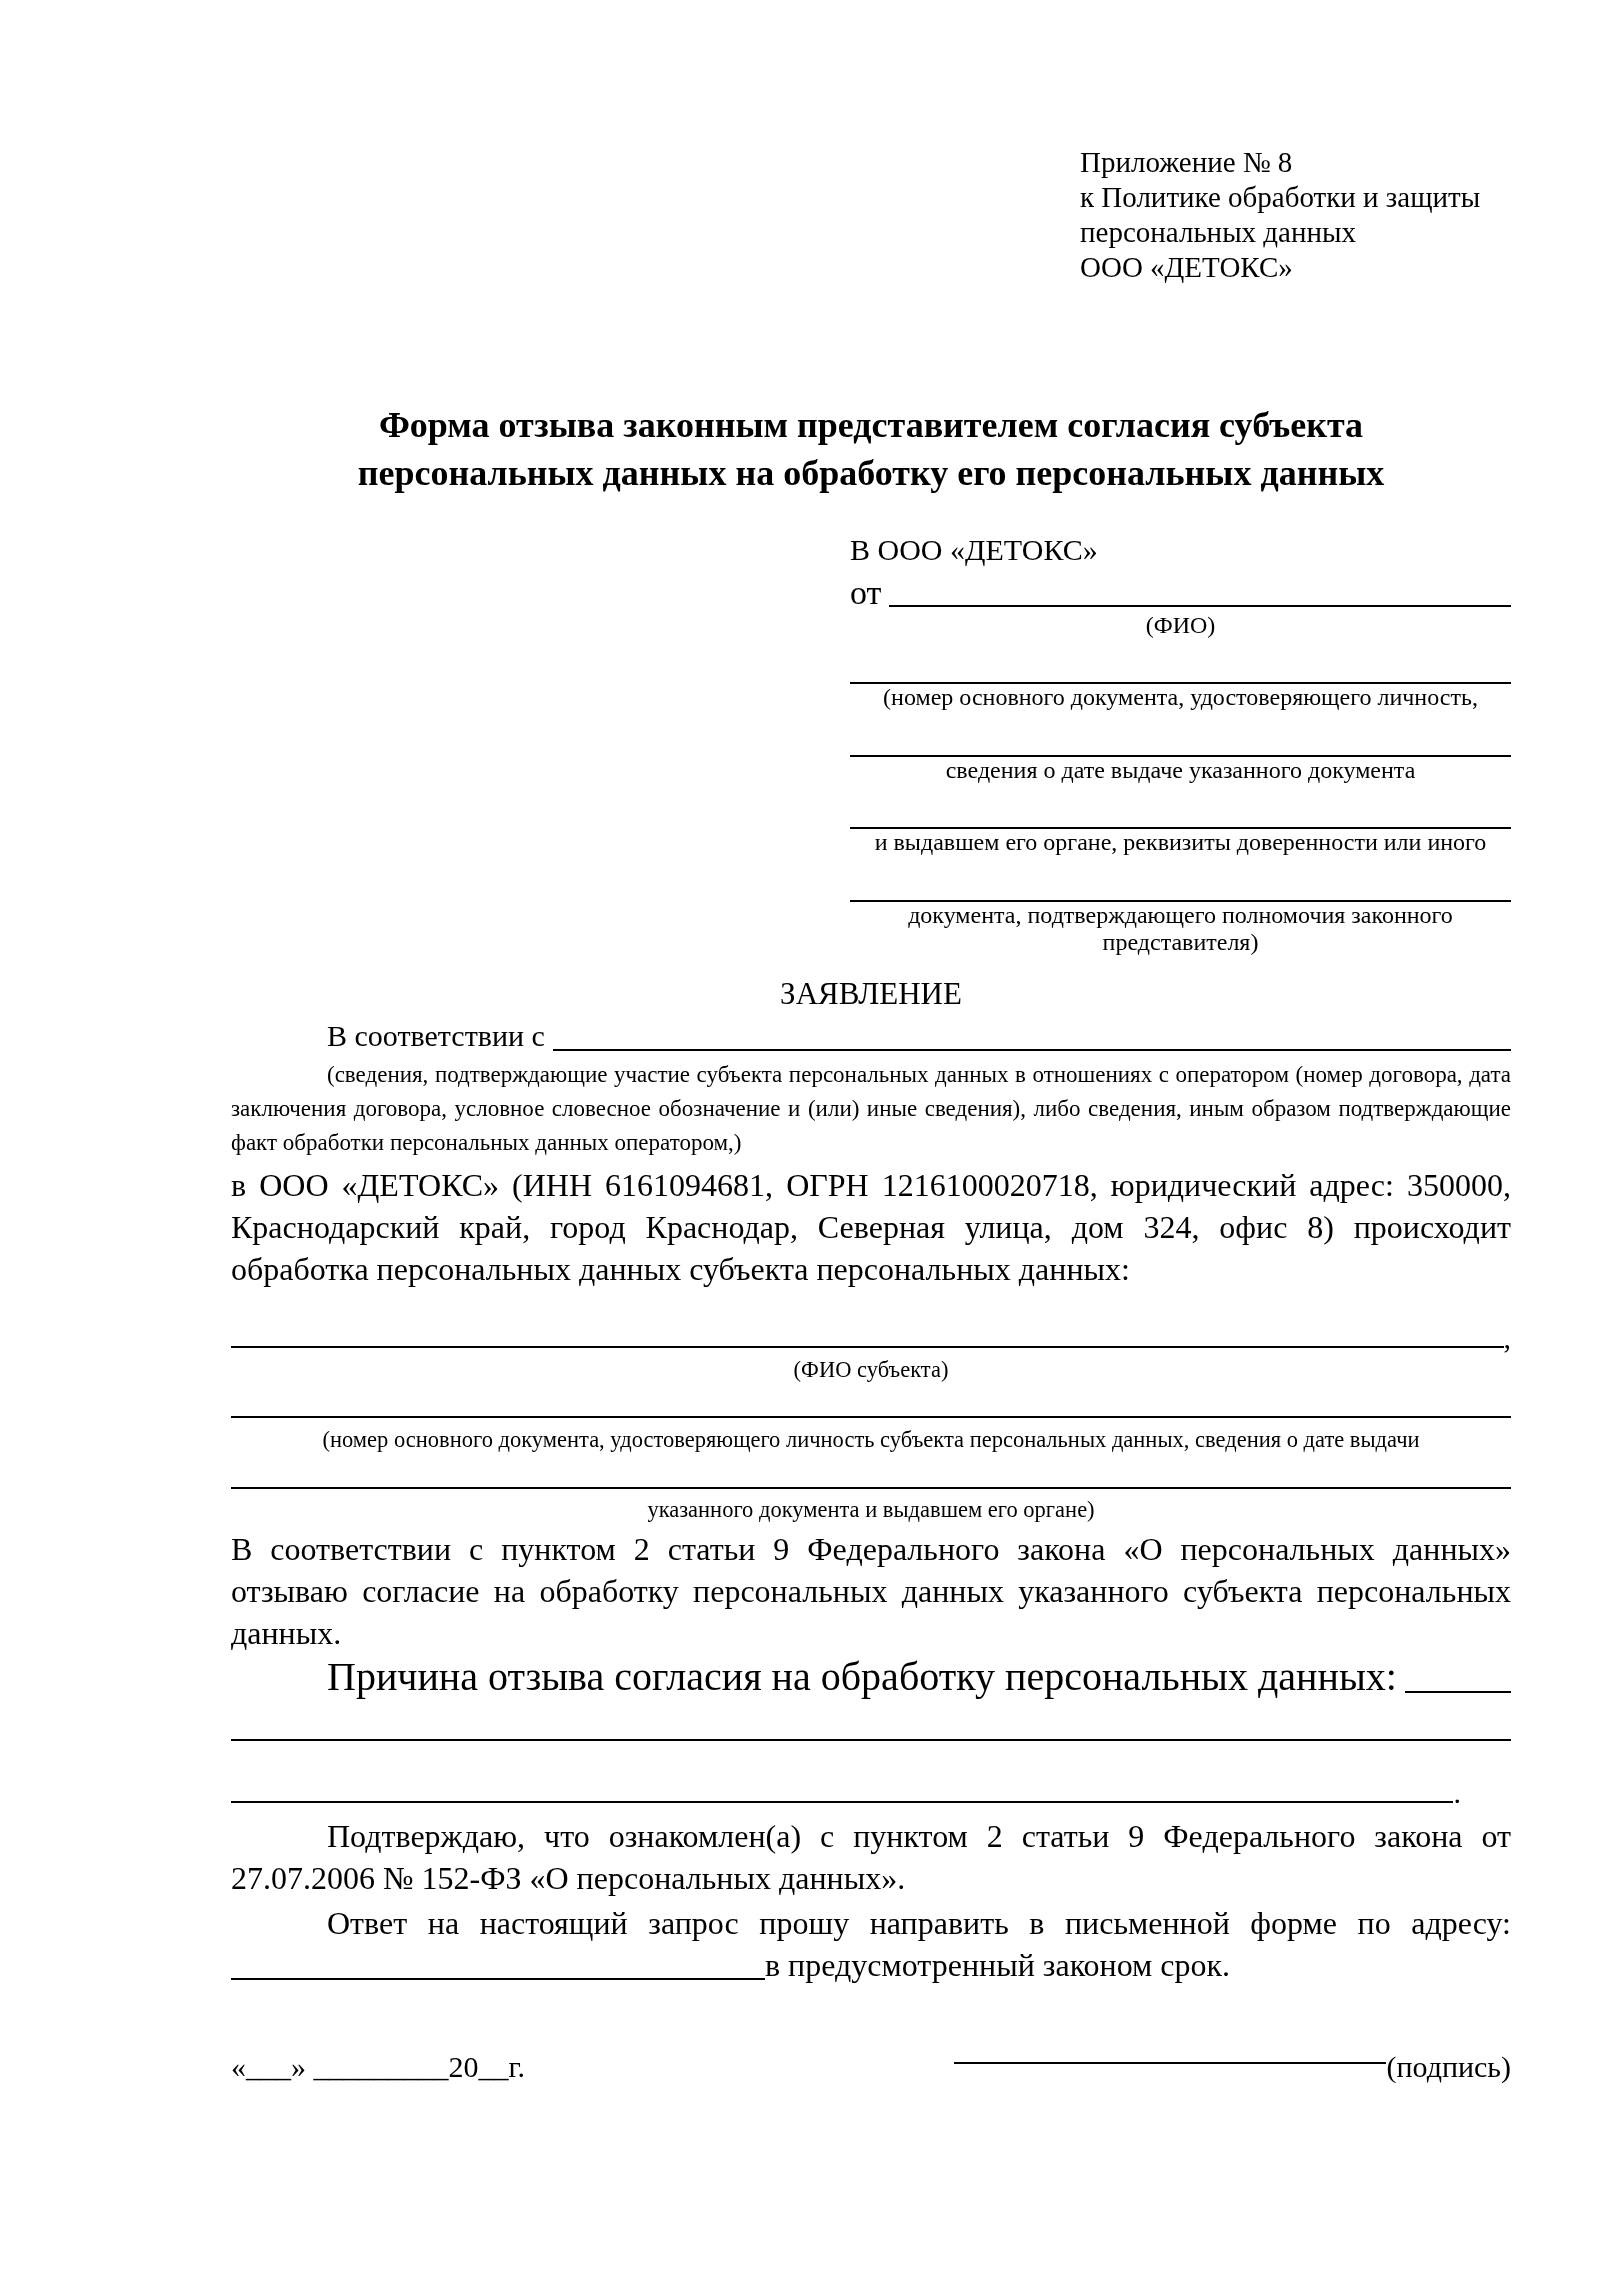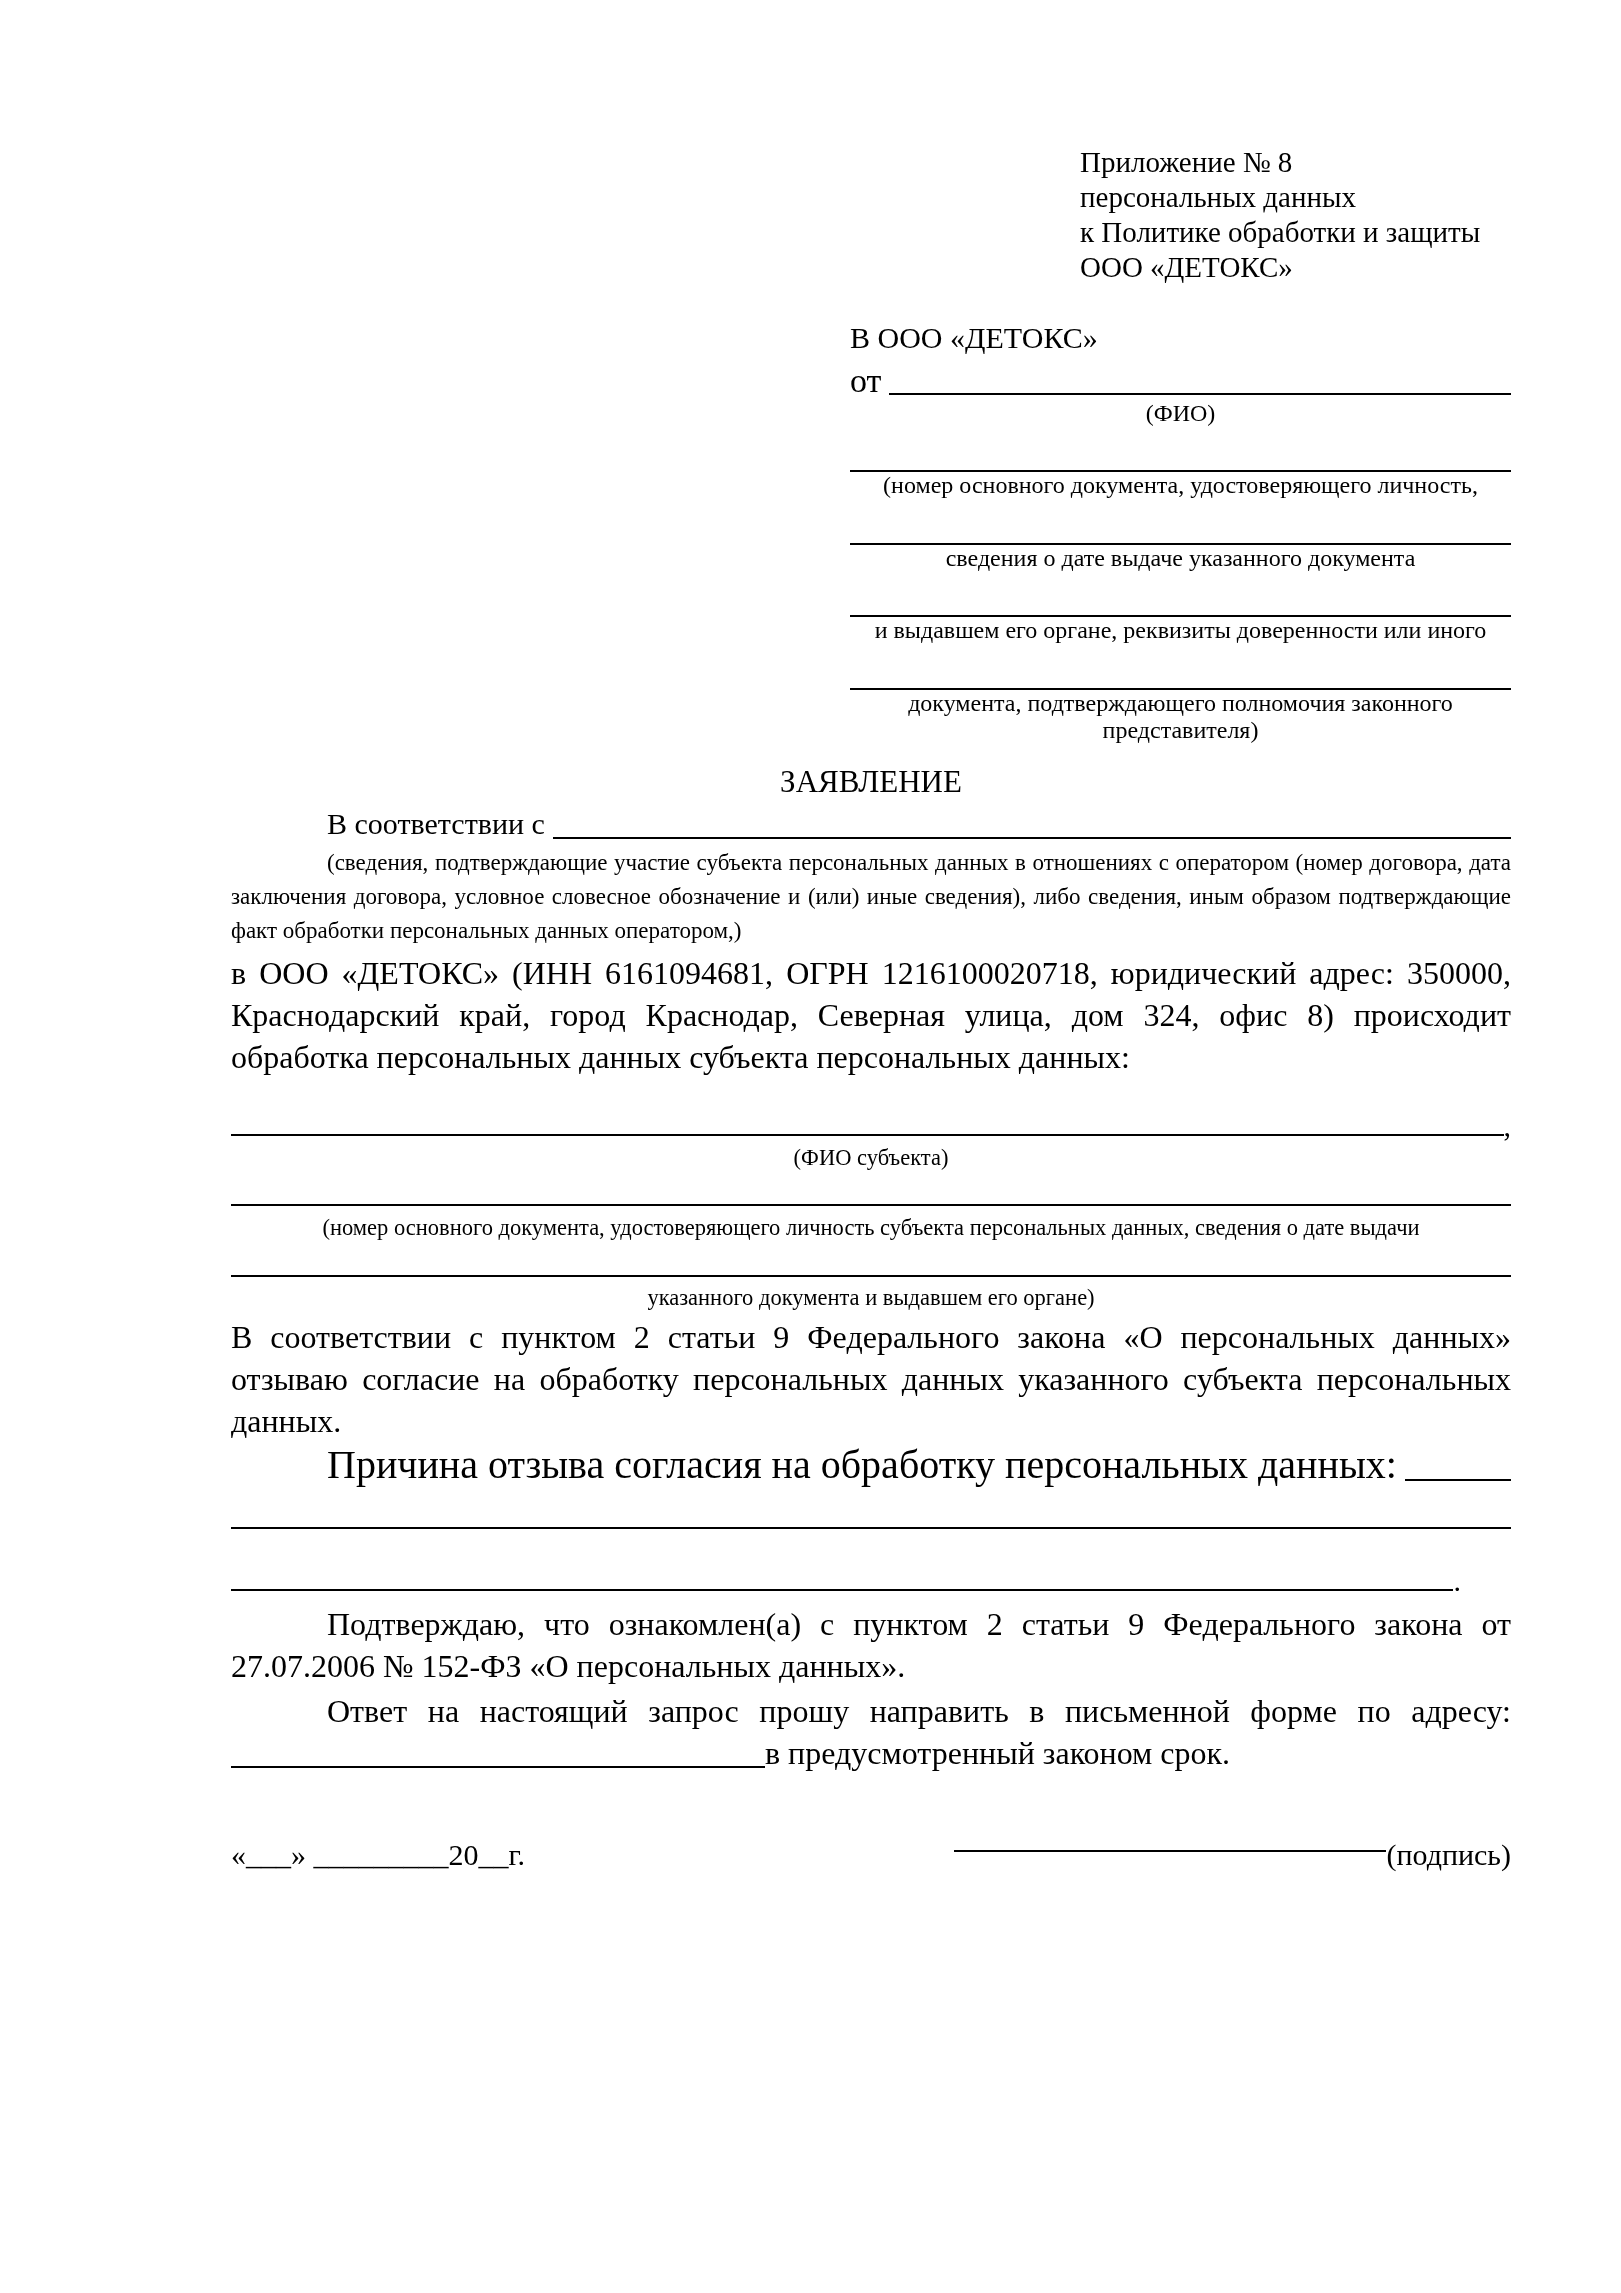--- a/index.html
+++ b/index.html
@@ -50,25 +50,29 @@
   .sig-line  { flex:1 1 auto; border-bottom:2.9px solid #000; margin-bottom:6.9px; }
 </style>
 </head>
 <body>
 
 <div class="page">
   <div class="content">
 
     <div class="appendix">
       <div>Приложение № 8</div>
+      <div>к Политике обработки и защиты</div>
       <div>персональных данных</div>
-      <div>к Политике обработки и защиты</div>
       <div>ООО «ДЕТОКС»</div>
     </div>
 
+    <div class="title">
+      <div>Форма отзыва законным представителем согласия субъекта</div>
+      <div>персональных данных на обработку его персональных данных</div>
+    </div>
 
     <div class="addressee">
       <div class="addr-org">В ООО «ДЕТОКС»</div>
       <div class="from-row">
         <span>от</span>
         <span class="fill"></span>
       </div>
       <div class="cap">(ФИО)</div>
 
       <div class="blank"></div>

